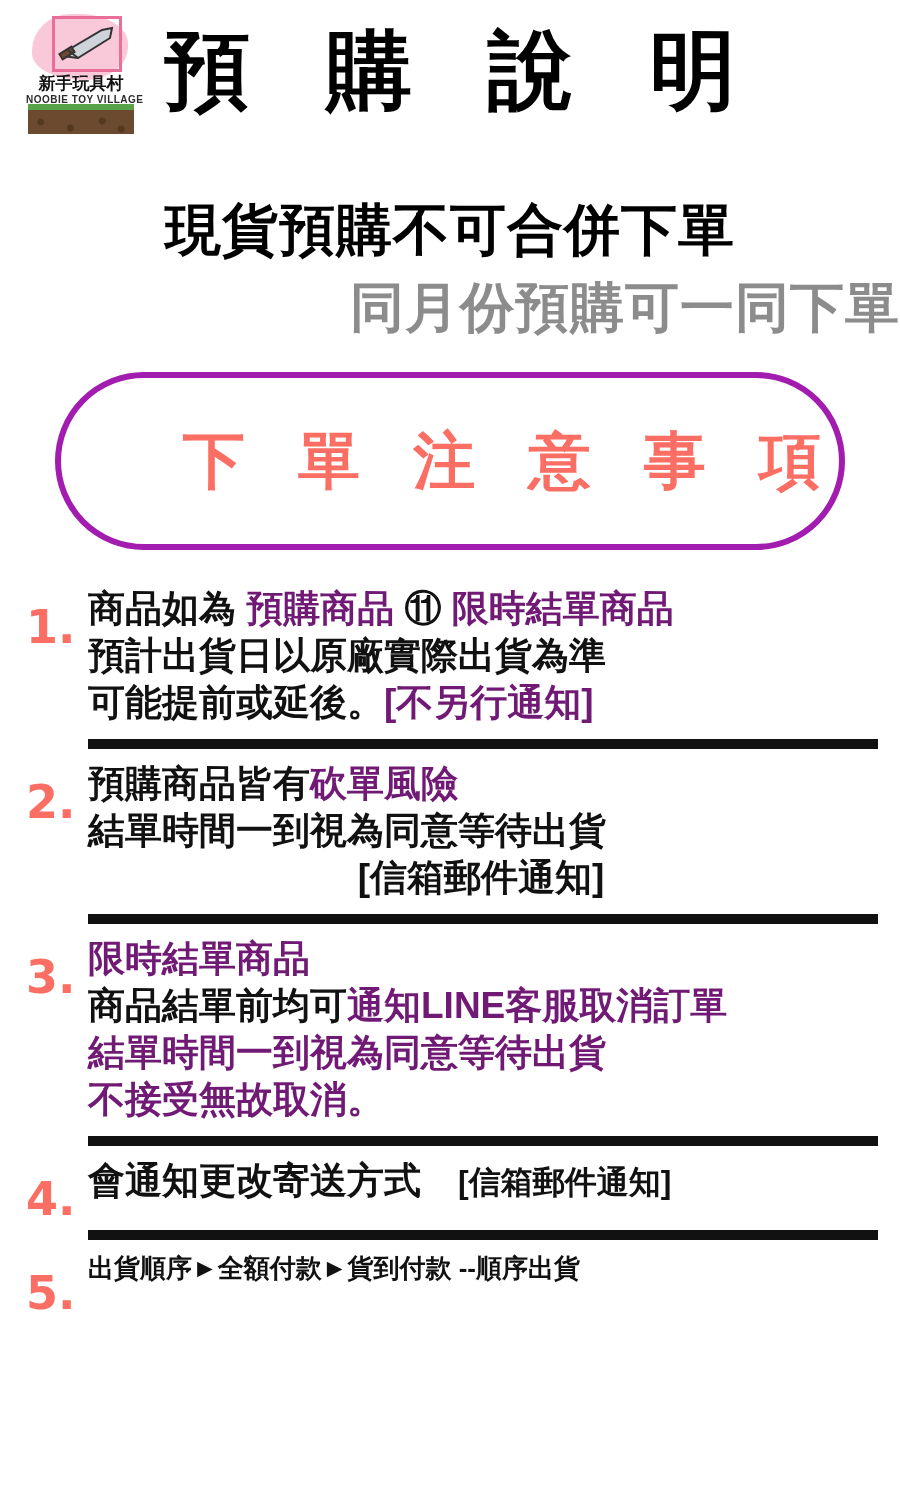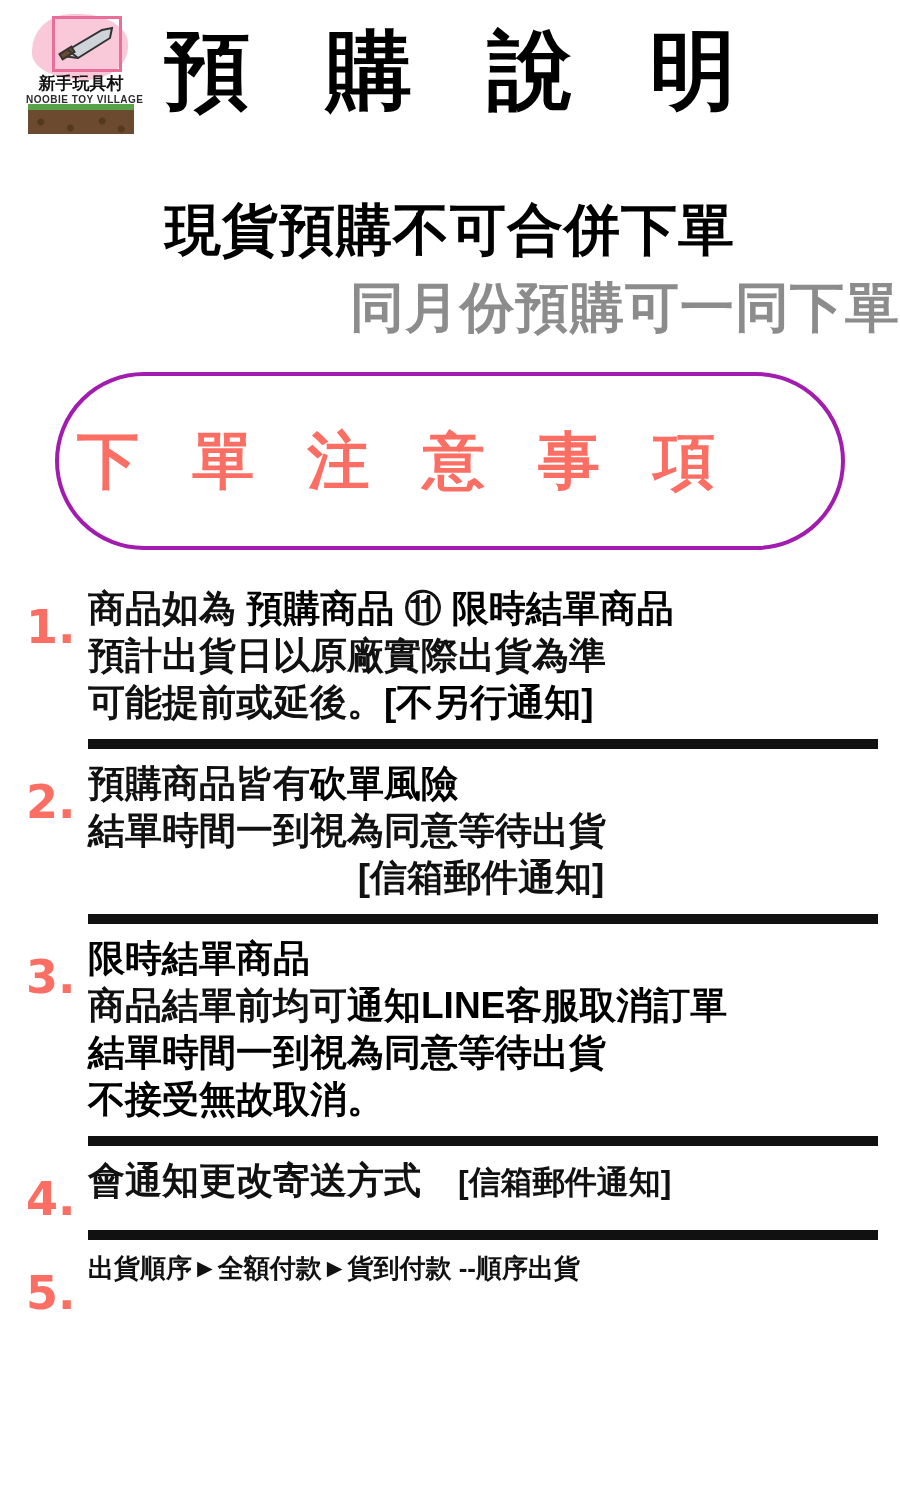--- a/index.html
+++ b/index.html
@@ -139,25 +139,25 @@
 
   
   .banner-wrap {
     margin-top: 38px;
     display: flex;
     justify-content: center;
   }
   .banner {
     width: 790px;
     height: 178px;
-    border: 4px solid #a21caf;
+    border: 6px solid #a21caf;
     border-radius: 95px;
     display: flex;
     align-items: center;
-    justify-content: flex-start;
+    justify-content: flex-end;
     box-sizing: border-box;
   }
   .banner-text {
     font-size: 62px;
     font-weight: bold;
     color: #fb6e64;
     letter-spacing: 18px;
     padding-left: 18px;
     white-space: nowrap;
   }
@@ -188,21 +188,21 @@
     padding-bottom: 4px;
   }
   .line {
     font-size: 37px;
     font-weight: bold;
     line-height: 1.27;
     color: #111;
     white-space: nowrap;
   }
   .line.center { text-align: center; }
-  .red { color: #000000; }
+  .red { color: #701a75; }
   .small-note-b { font-size: 32px; font-weight: bold; }
   .sep {
     height: 0;
     border-top: 5px solid #111;
     border-bottom: 5px solid #111;
     margin: 8px 0 6px 62px;
     width: 790px;
     box-sizing: border-box;
   }
   .item-5 .line { font-size: 26px; }

